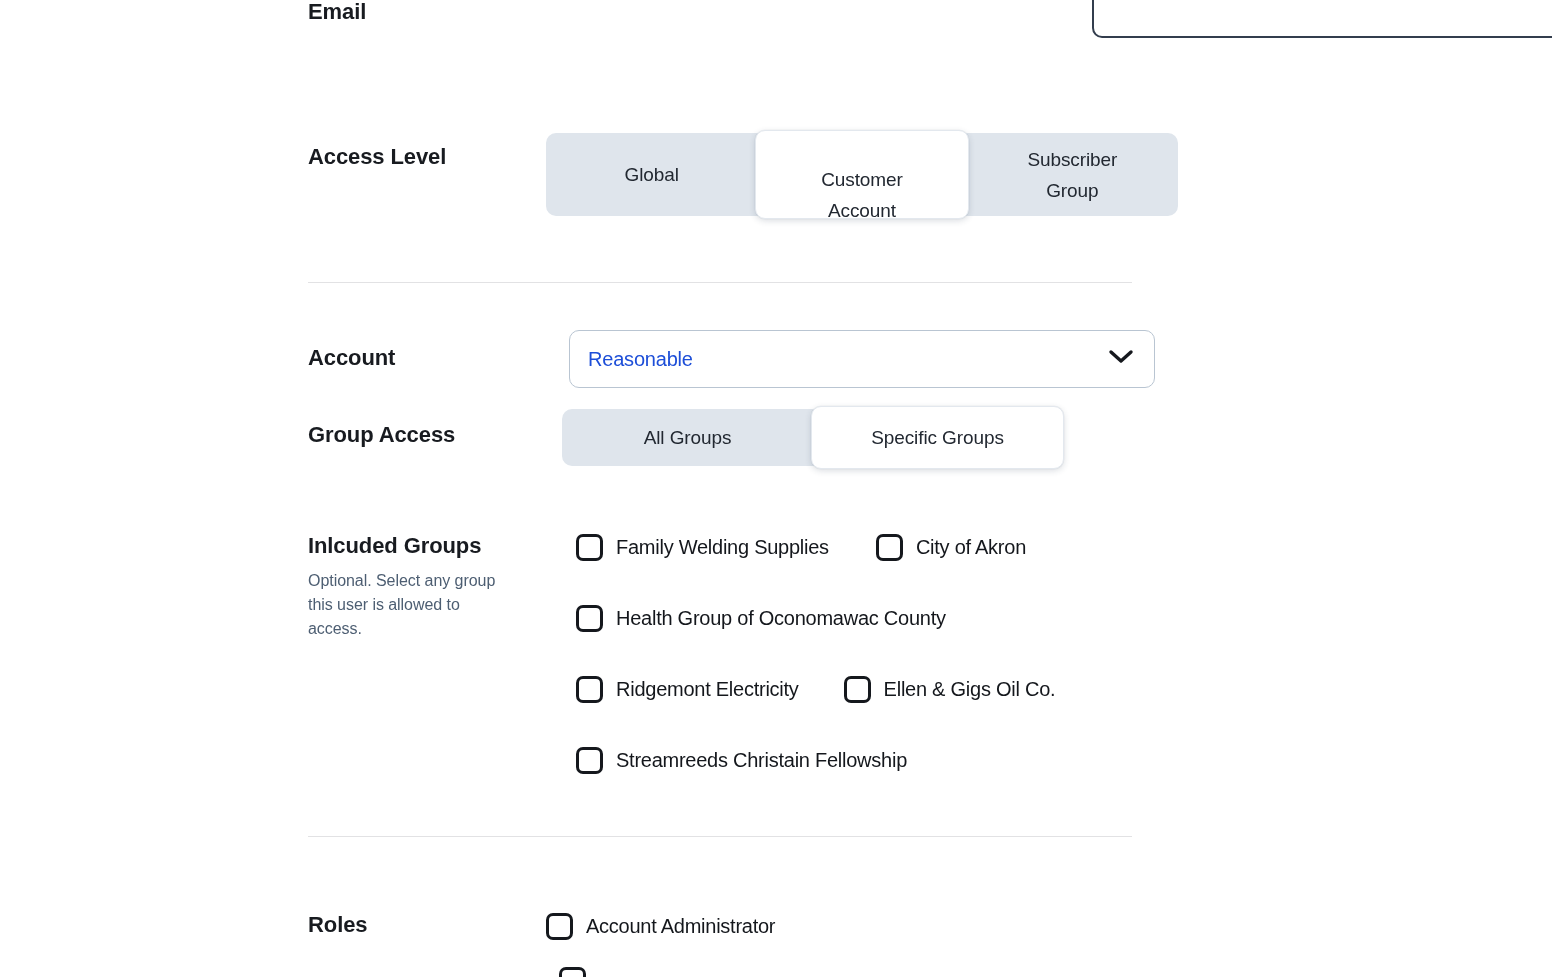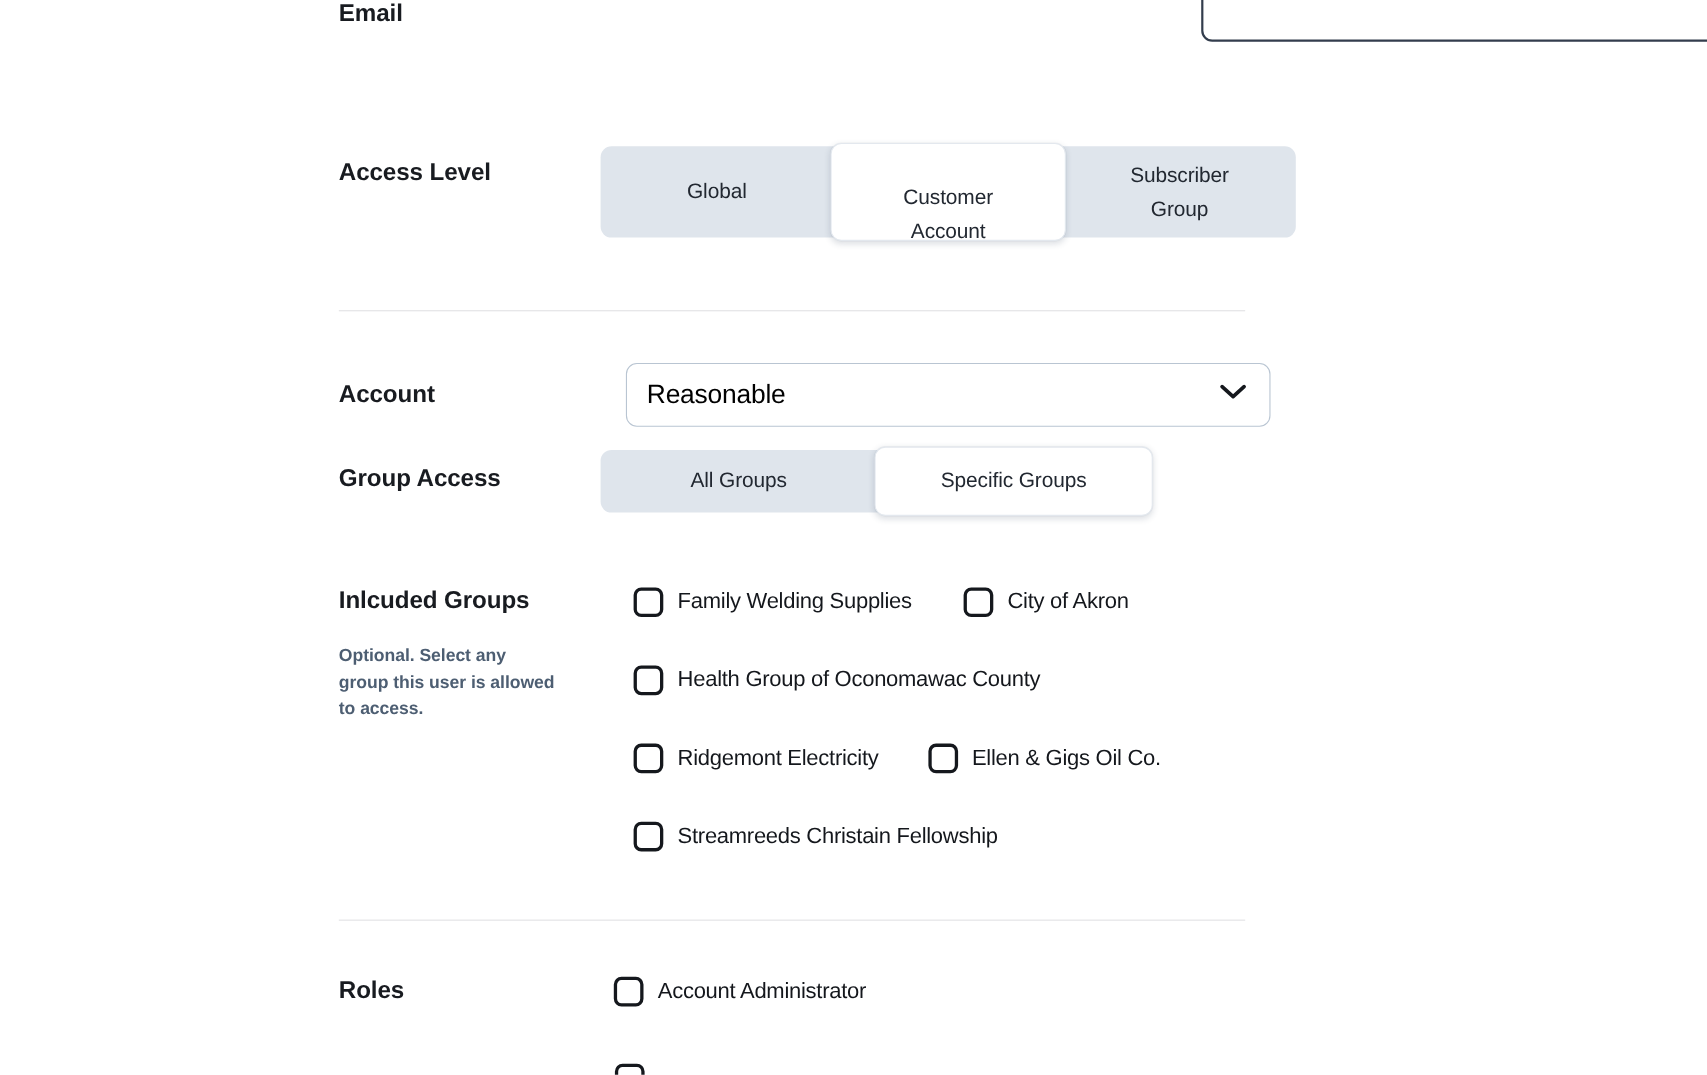--- a/index.html
+++ b/index.html
@@ -15,22 +15,22 @@
   
   .row { position: absolute; display: flex; align-items: flex-start; }
   .lbl {
     width: 238px; flex: none;
     font-size: 22px; font-weight: bold; color: #181b20;
     line-height: 24px;
     letter-spacing: -0.1px;
   }
   .help {
     width: 200px;
-    font-size: 16px; font-weight: bold; color: #4d5e72;
-    line-height: 24px; margin-top: 27px;
+    font-size: 16px; font-weight: normal; color: #4d5e72;
+    line-height: 24px; margin-top: 11px;
     letter-spacing: -0.05px;
   }
   .ctl { flex: 1; }
 
   
   .email-input {
     position: absolute; left: 546px; top: -38px;
     width: 586px; height: 76px;
     background: #fff;
     border: 2px solid #333d4d;
@@ -70,21 +70,21 @@
   .select {
     position: relative;
     width: 586px; height: 58px;
     background: #fff;
     border: 1.5px solid #b9c5d2;
     border-radius: 10px;
     display: flex; align-items: center;
     padding: 0 18px;
   }
   .select-value {
-    font-size: 24px; color: #000000; letter-spacing: -0.2px;
+    font-size: 20px; color: #1d4ed8; letter-spacing: -0.2px;
   }
   .chev { position: absolute; right: 20px; top: 50%; transform: translateY(-50%); display:block; }
 
   
   .cbgroup { display: flex; flex-wrap: wrap; }
   .cbrow { display: flex; align-items: center; }
   .cb {
     width: 27px; height: 27px; flex: none;
     border: 3px solid #15181d;
     border-radius: 7px;
@@ -142,21 +142,21 @@
         <span class="select-value">Reasonable</span>
         <span class="chev">
           <svg width="26" height="16" viewBox="0 0 26 16">
             <path d="M3 3 L13 12 L23 3" fill="none" stroke="#15181d" stroke-width="3.4" stroke-linecap="round" stroke-linejoin="round"></path>
           </svg>
         </span>
       </div>
     </div>
   </div>
 
-  <div class="row" style="left:308px; top:409px; width:824px;">
+  <div class="row" style="left:308px; top:409px; width:824px;gap:16px;">
     <div class="lbl" style="padding-top:14px;">Group Access</div>
     <div class="ctl">
       <div class="seg" style="width:500px; height:57px;">
         <div class="seg-opt">
           <span>All Groups</span>
         </div>
         <div class="seg-opt active">
           <span>Specific Groups</span>
         </div>
       </div>
@@ -204,21 +204,21 @@
           <span class="cb"></span>
           <span class="cblabel">Streamreeds Christain Fellowship</span>
         </div>
       </div>
 
     </div>
   </div>
 
   <div class="divider" style="top:836px;"></div>
 
-  <div class="row" style="left:308px; top:888px; width:824px;gap:12px;">
+  <div class="row" style="left:308px; top:913px; width:824px;">
     <div class="lbl">Roles</div>
     <div class="ctl">
       <div class="cbrow">
         <span class="cb"></span>
         <span class="cblabel">Account Administrator</span>
       </div>
     </div>
   </div>
 
   <div style="position:absolute; left:559px; top:967px;">

